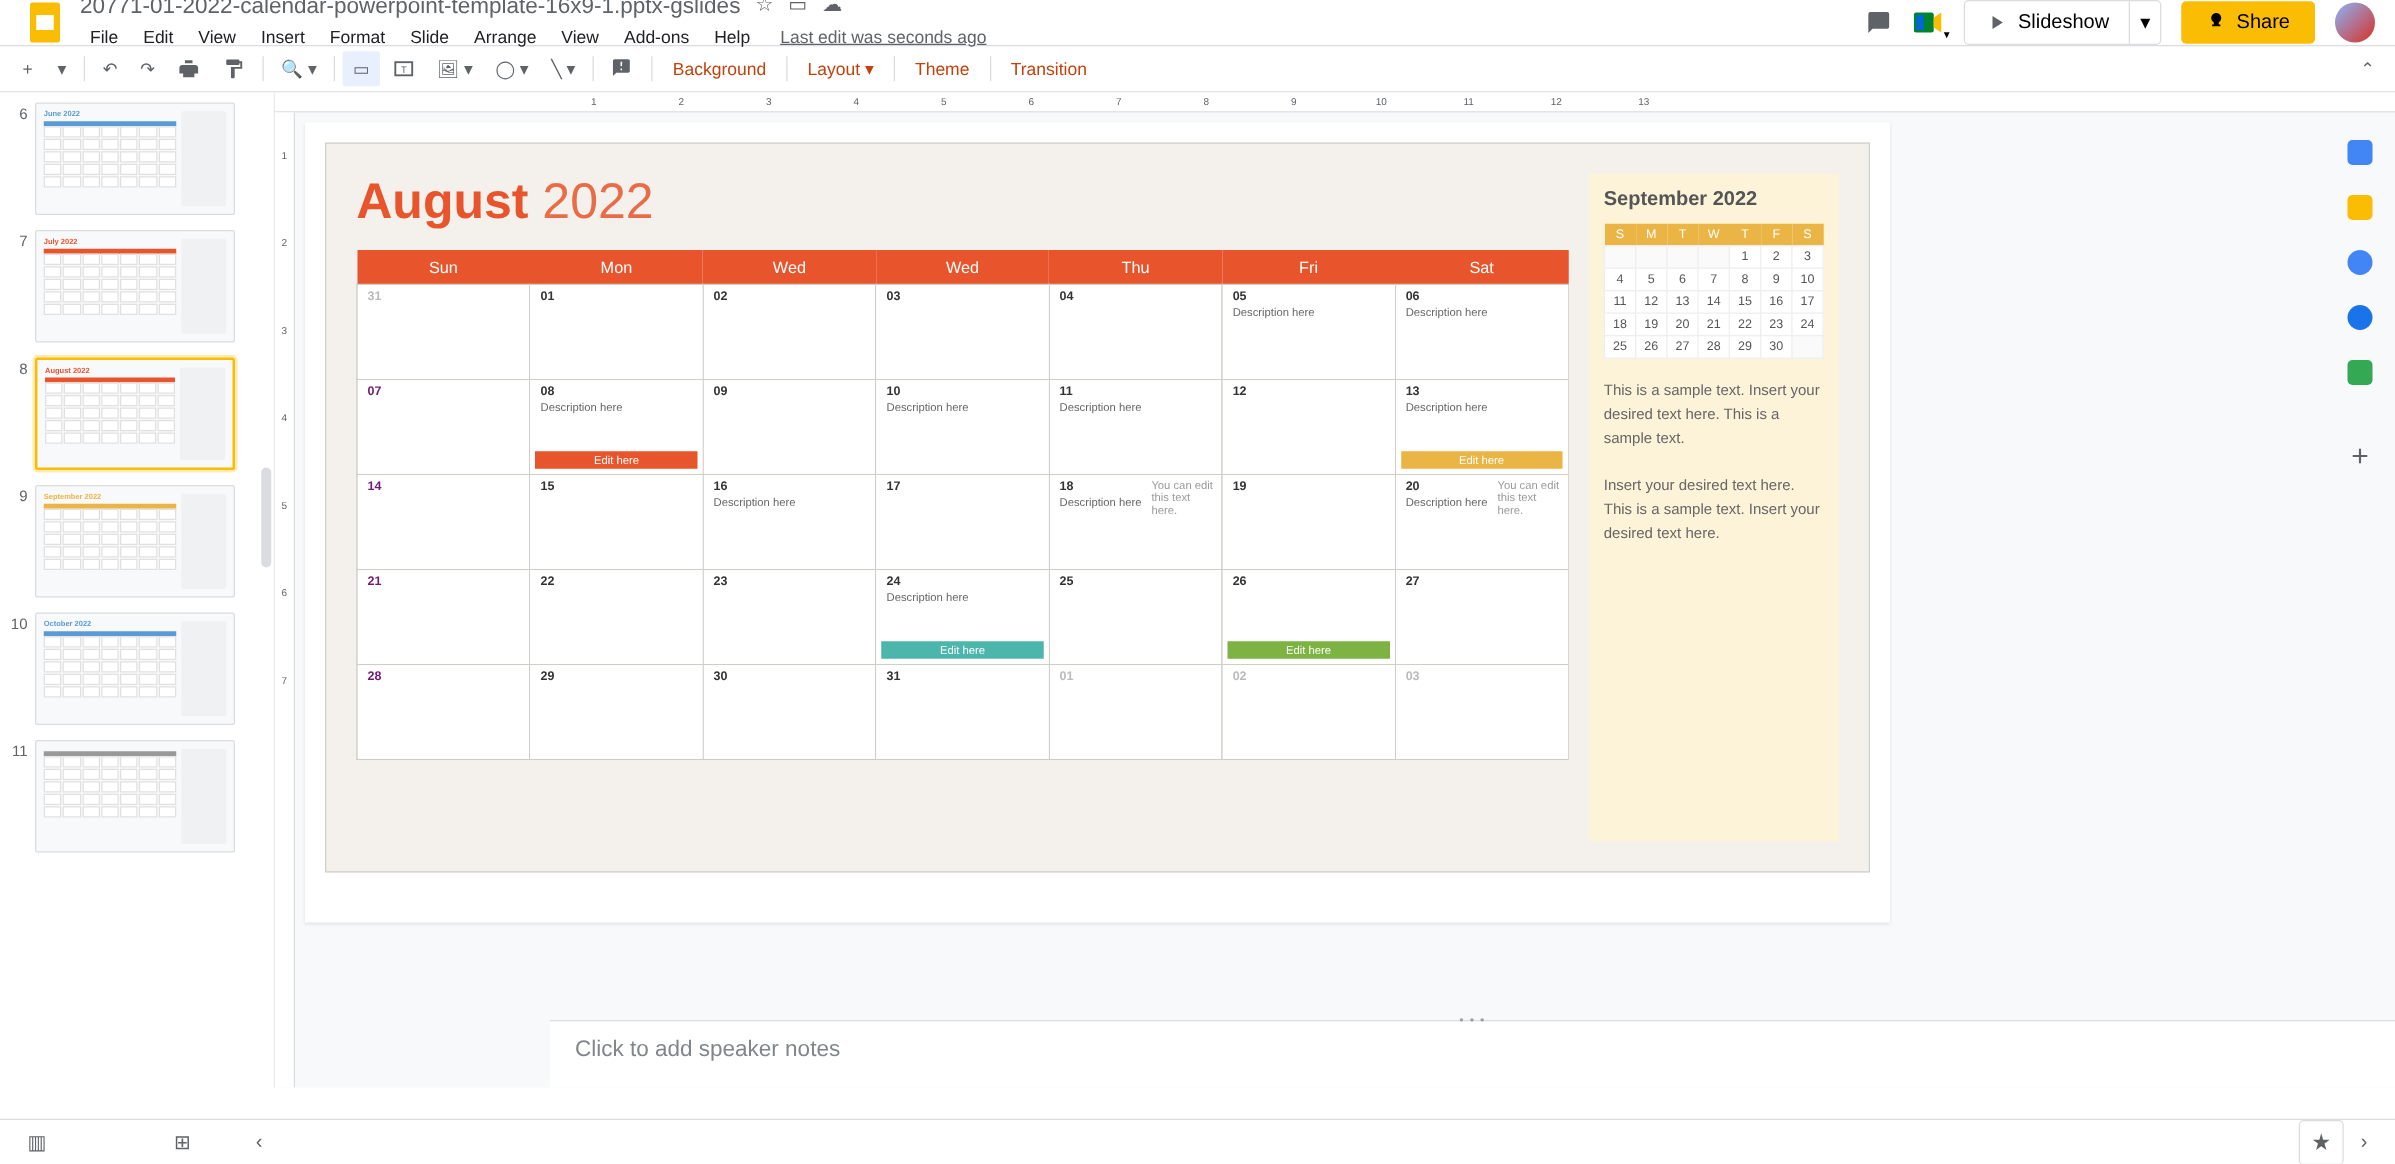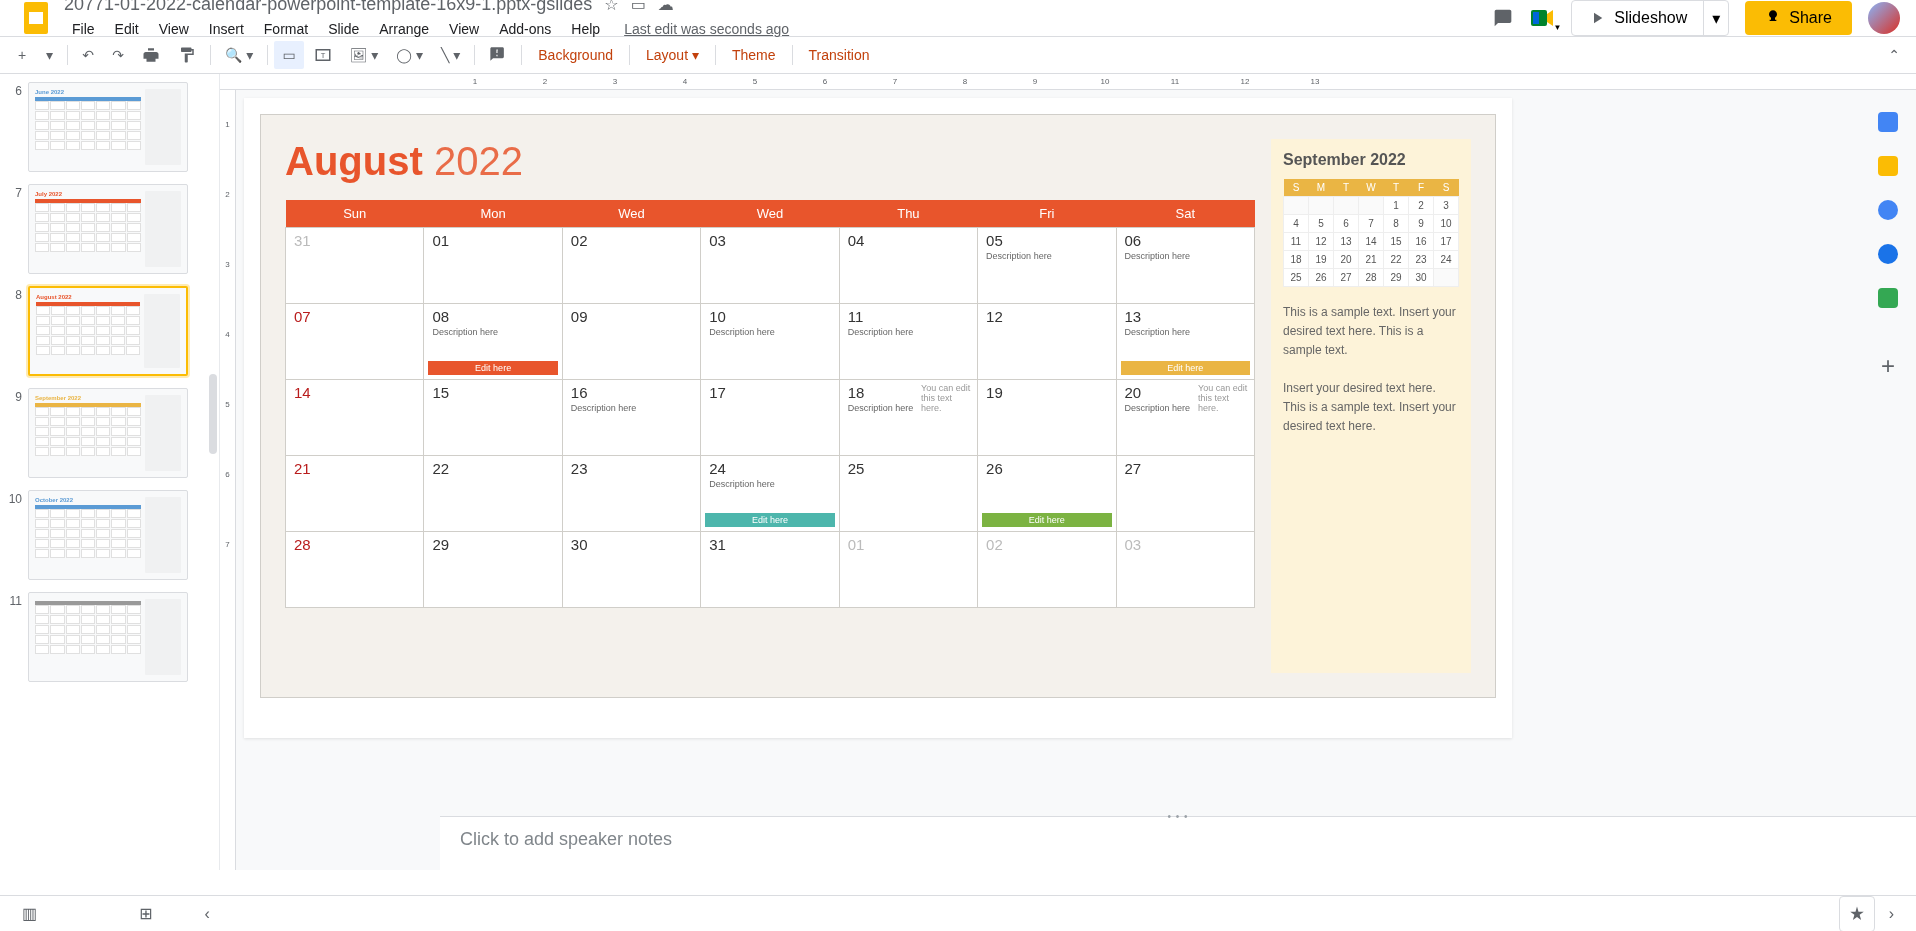--- a/index.html
+++ b/index.html
@@ -53,22 +53,22 @@
 
 .slide-canvas { position: absolute; top: 24px; left: 24px; width: 1268px; height: 640px; background: #fff; box-shadow: 0 1px 3px rgba(0,0,0,.1); }
 .slide-content { position: absolute; inset: 16px 16px 40px 16px; background: #f4f1ec; border: 1px solid #d0cec9; display: flex; padding: 24px; gap: 16px; }
 
 .cal-main { flex: 1; }
 .cal-title { font-size: 40px; font-weight: bold; color: #e8552c; margin-bottom: 16px; }
 .cal-title .yr { font-weight: 400; color: #e8552c; opacity: .85; }
 .cal-table { width: 100%; border-collapse: collapse; }
 .cal-table th { background: #e8552c; color: #fff; padding: 6px; font-size: 13px; font-weight: 500; }
 .cal-table td { background: #fff; border: 1px solid #d0cec9; height: 76px; width: 14.28%; vertical-align: top; padding: 4px 8px; position: relative; }
-.daynum { font-size: 15px; font-weight: normal; color: #333; }
-.daynum.sun { color: #b91c1c; }
+.daynum { font-size: 10px; font-weight: bold; color: #333; }
+.daynum.sun { color: #701a75; }
 .daynum.grey { color: #bbb; }
 .desc { font-size: 9px; color: #666; margin-top: 2px; }
 .edit-tag { position: absolute; bottom: 4px; left: 4px; right: 4px; color: #fff; font-size: 9px; text-align: center; padding: 2px; }
 .tag-orange { background: #e8552c; }
 .tag-yellow { background: #eab544; }
 .tag-teal { background: #4db6ac; }
 .tag-green { background: #7cb342; }
 .side-note { font-size: 9px; color: #999; position: absolute; top: 4px; right: 6px; width: 50px; text-align: left; line-height: 1.1; }
 
 .cal-side { width: 200px; background: #fdf3d9; padding: 12px; }

